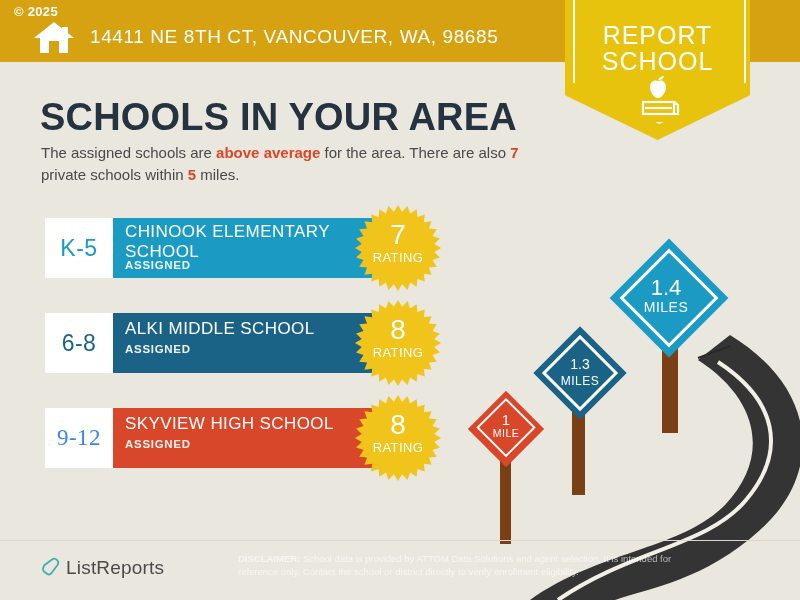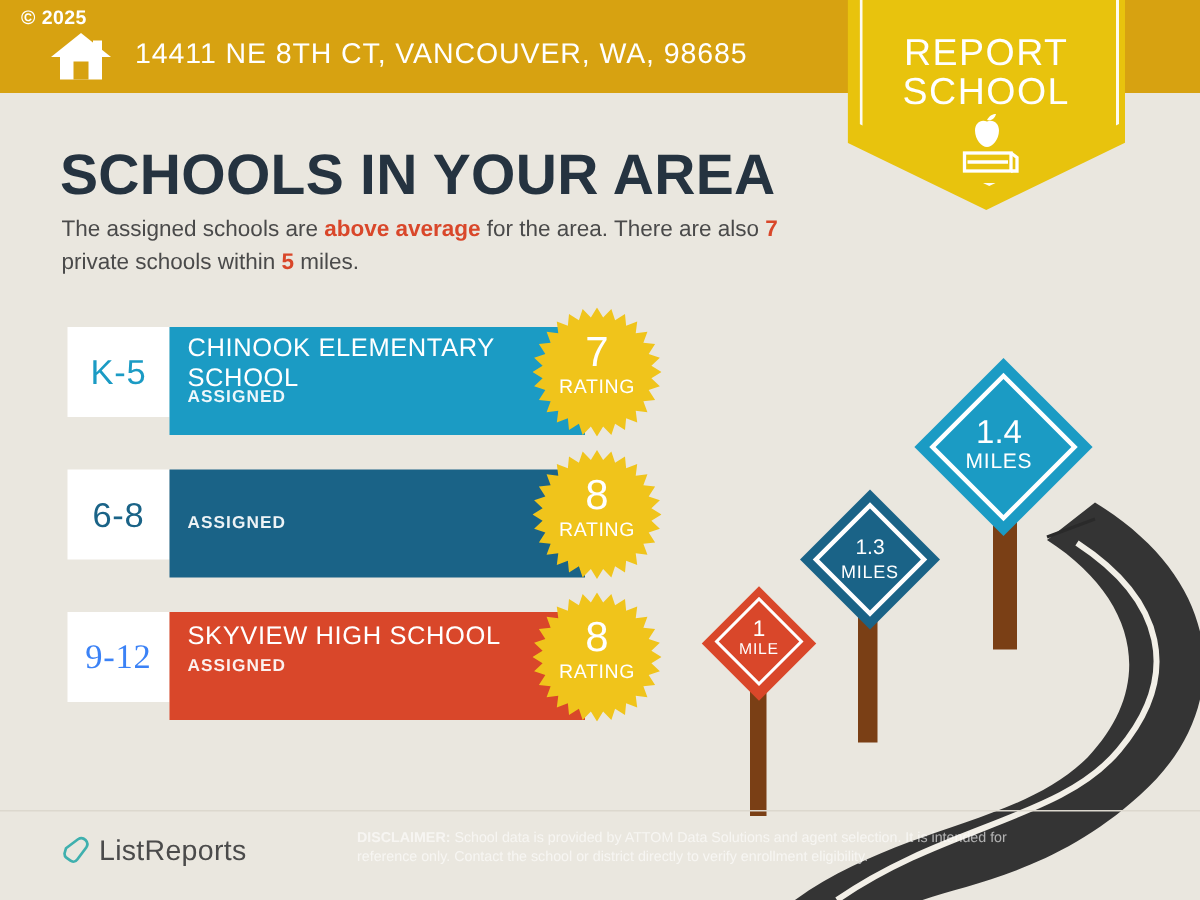--- a/index.html
+++ b/index.html
@@ -63,21 +63,21 @@
   .row{position:absolute;left:45px;height:60px;width:345px;}
   .row.r1{top:218px;}
   .row.r2{top:313px;}
   .row.r3{top:408px;}
   .grade{
     position:absolute;left:0;top:0;width:68px;height:60px;background:#FFFFFF;
     display:flex;align-items:center;justify-content:center;
     font-size:23px;letter-spacing:.5px;
   }
   .bar{
-    position:absolute;left:68px;top:0;width:277px;height:72px;
+    position:absolute;left:68px;top:0;width:277px;height:60px;
     color:#ffffff;
   }
   .sname{
     position:absolute;left:12px;top:6px;width:225px;
     font-size:17px;line-height:20px;letter-spacing:.4px;font-weight:300;
   }
   .sname.two{top:4px;}
   .assigned{
     position:absolute;left:12px;font-size:11.5px;letter-spacing:.7px;
     font-weight:bold;color:rgba(255,255,255,.92);
@@ -178,20 +178,21 @@
       </svg>
     <div class="num">7</div>
     <div class="rl">RATING</div>
   </div>
 
   <div class="row r2">
     <div class="grade" style="color: rgb(26, 99, 135);">
       <span>6-8</span>
     </div>
     <div class="bar" style="background: rgb(26, 99, 135);">
+      <div class="sname">ALKI MIDDLE SCHOOL</div>
       <div class="assigned" style="top:30px;">ASSIGNED</div>
     </div>
   </div>
   <div class="burst r2">
     <svg viewBox="0 0 86 86" width="86" height="86">
         <g>
           <polygon points="43.00,0.00 47.09,6.73 52.57,1.08 55.06,8.55 61.66,4.26 62.42,12.09 69.81,9.38 68.81,17.19 76.62,16.19 73.91,23.58 81.74,24.34 77.45,30.94 84.92,33.43 79.27,38.91 86.00,43.00 79.27,47.09 84.92,52.57 77.45,55.06 81.74,61.66 73.91,62.42 76.62,69.81 68.81,68.81 69.81,76.62 62.42,73.91 61.66,81.74 55.06,77.45 52.57,84.92 47.09,79.27 43.00,86.00 38.91,79.27 33.43,84.92 30.94,77.45 24.34,81.74 23.58,73.91 16.19,76.62 17.19,68.81 9.38,69.81 12.09,62.42 4.26,61.66 8.55,55.06 1.08,52.57 6.73,47.09 0.00,43.00 6.73,38.91 1.08,33.43 8.55,30.94 4.26,24.34 12.09,23.58 9.38,16.19 17.19,17.19 16.19,9.38 23.58,12.09 24.34,4.26 30.94,8.55 33.43,1.08 38.91,6.73" fill="#F0C41B"></polygon>
         </g>
       </svg>
     <div class="num">8</div>

